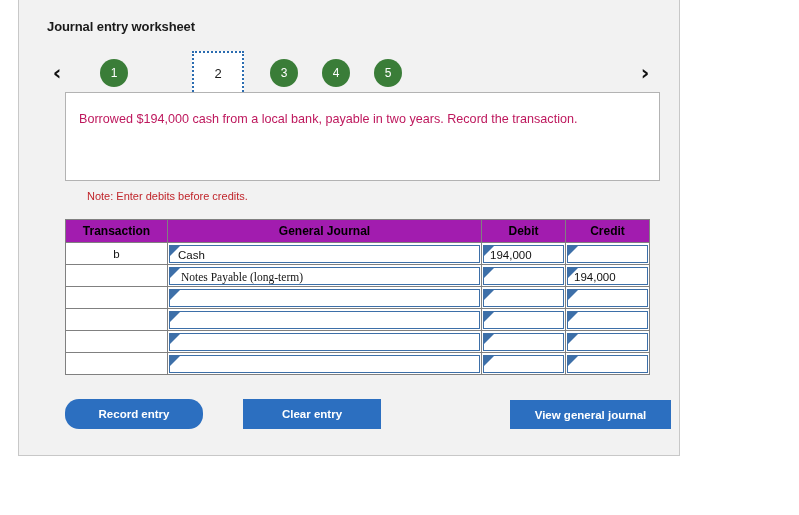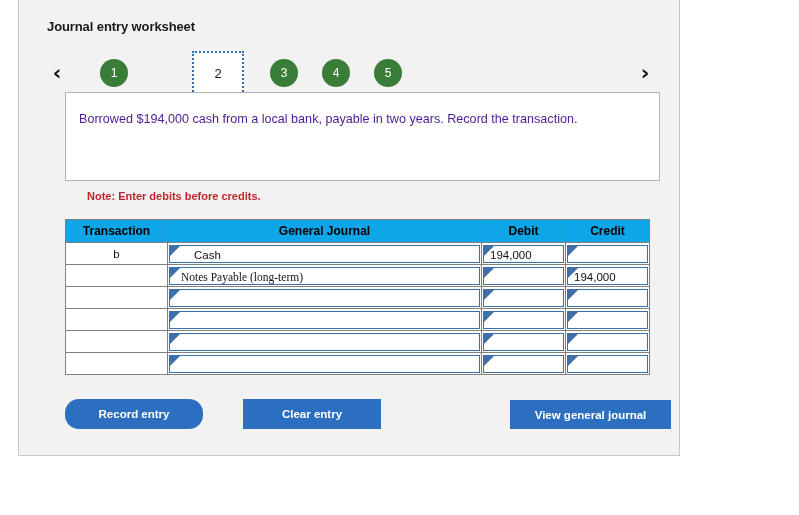--- a/index.html
+++ b/index.html
@@ -108,45 +108,45 @@
     border: 1px solid #b3b3b3;
     box-sizing: border-box;
   }
   #desc-text {
     position: absolute;
     left: 13px;
     top: 17px;
     width: 560px;
     font-size: 12.6px;
     line-height: 18px;
-    color: #4c1d95;
+    color: #be185d;
   }
 
   
   #note {
     position: absolute;
     left: 44px;
     top: 190px;
     font-size: 11px;
     color: #c0252b;
-    font-weight: bold;
+    font-weight: normal;
     padding-left: 24px;
   }
 
   
   #jtable {
     position: absolute;
     left: 46px;
     top: 219px;
     border-collapse: collapse;
     font-size: 11.5px;
     color: #111111;
   }
   #jtable th {
-    background: #0ea5e9;
+    background: #a21caf;
     border: 1px solid #808080;
     font-weight: bold;
     font-size: 12px;
     height: 22px;
     padding: 0 4px;
     color: #000000;
     text-align: center;
   }
   #jtable td {
     border: 1px solid #808080;
@@ -180,21 +180,21 @@
     top: 0px;
     width: 0;
     height: 0;
     border-top: 5px solid #3d6fa8;
     border-bottom: 5px solid transparent;
     border-left: 5px solid #3d6fa8;
     border-right: 5px solid transparent;
   }
   .cellbox .txt {
     position: absolute;
-    left: 24px;
+    left: 8px;
     top: 1px;
     right: 4px;
     font-size: 11.5px;
     line-height: 16px;
     color: #111111;
     white-space: nowrap;
     overflow: hidden;
   }
   .cellbox .txt.indent { left: 11px; font-family: Liberation Serif, serif; }
   .cellbox .txt.right {

